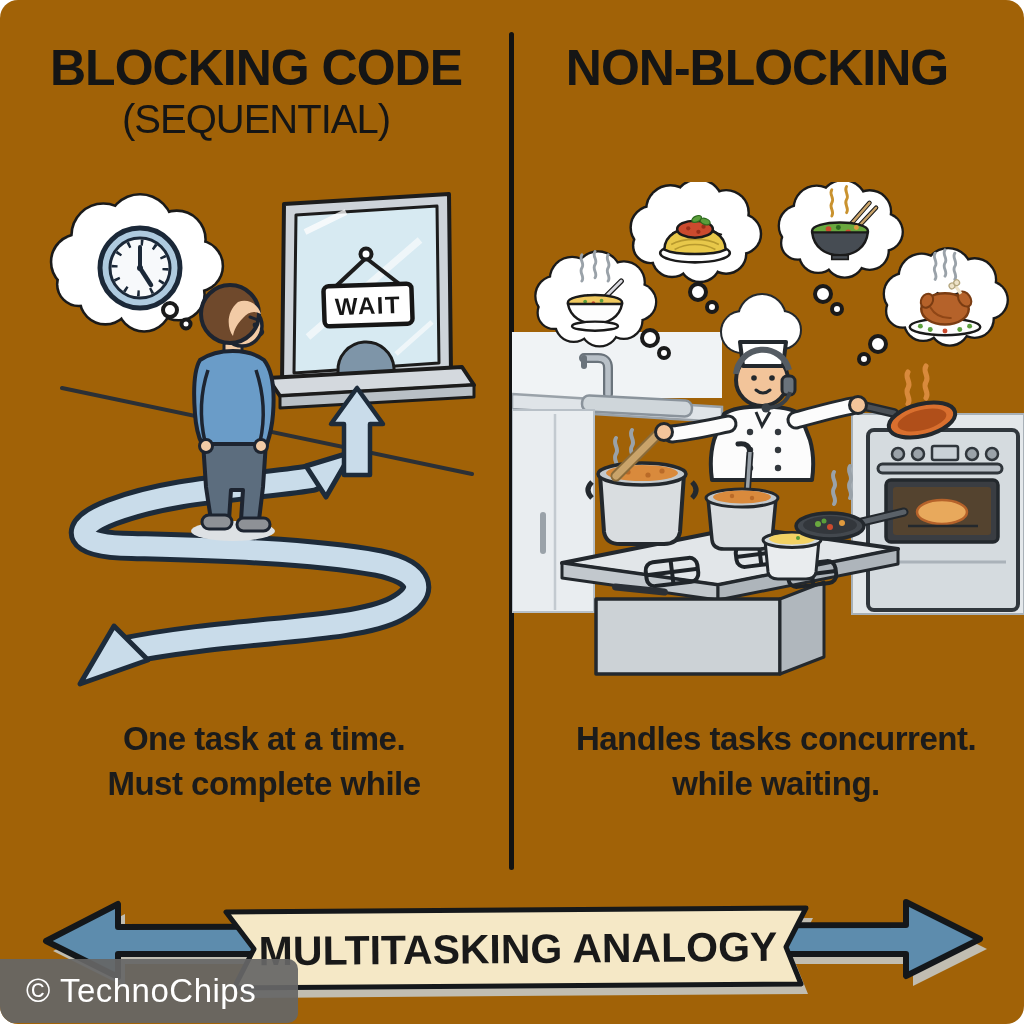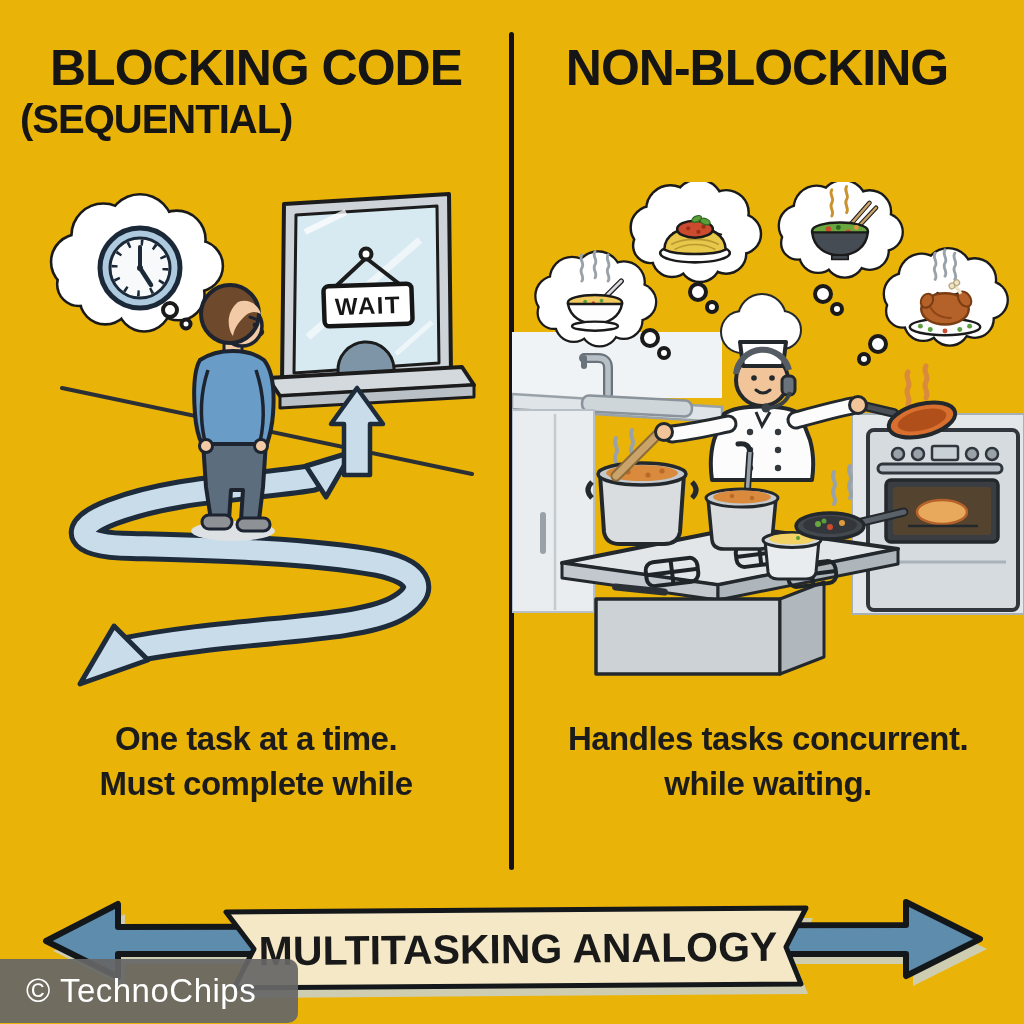--- a/index.html
+++ b/index.html
@@ -1,25 +1,25 @@
 <!DOCTYPE html>
 <html><head>
 <meta charset="utf-8">
 <style>
   html,body{margin:0;padding:0;background:#ffffff;}
-  .canvas{position:relative;width:1024px;height:1024px;background:#eab308;overflow:hidden;
-          font-family:"Liberation Sans",sans-serif;color:#161616;}
+  .canvas{position:relative;width:1024px;height:1024px;background:#a16207;overflow:hidden;
+          font-family:"Liberation Sans",sans-serif;color:#161616;border-radius:18px;}
   .panel-title{position:absolute;top:42px;width:512px;text-align:center;
                font-weight:bold;font-size:50px;line-height:1.05;letter-spacing:-1px;color:#151515;}
-  .panel-subtitle{position:absolute;top:97px;width:512px;
-               font-weight:bold;font-size:40px;letter-spacing:-1px;color:#151515;padding-left:20px;}
+  .panel-subtitle{position:absolute;top:97px;width:512px;text-align:center;
+               font-weight:normal;font-size:40px;letter-spacing:-1px;color:#151515;}
   .pt-left{left:0;} .pt-right{left:501px;}
   .divider{position:absolute;left:509px;top:32px;width:5px;height:838px;background:#121212;border-radius:3px;}
   .caption{position:absolute;top:716px;width:512px;text-align:center;
-           font-weight:bold;font-size:33px;line-height:45px;letter-spacing:-0.5px;color:#1b1b1b;}
+           font-weight:bold;font-size:33px;line-height:45px;letter-spacing:-0.5px;color:#1b1b1b;margin-left:8px;}
   .cap-left{left:0;} .cap-right{left:512px;}
   .scene{position:absolute;top:182px;width:512px;height:532px;}
   .scene-left{left:0;} .scene-right{left:512px;}
   .banner{position:absolute;left:0;top:880px;width:1024px;height:144px;}
   .watermark{position:absolute;left:-10px;top:959px;width:308px;height:64px;
              background:rgba(102,102,102,0.93);border-radius:10px;display:flex;align-items:center;
              padding-left:36px;box-sizing:border-box;}
   .watermark span{color:#ffffff;font-weight:normal;font-size:33px;letter-spacing:0.5px;}
 </style>
 </head>

